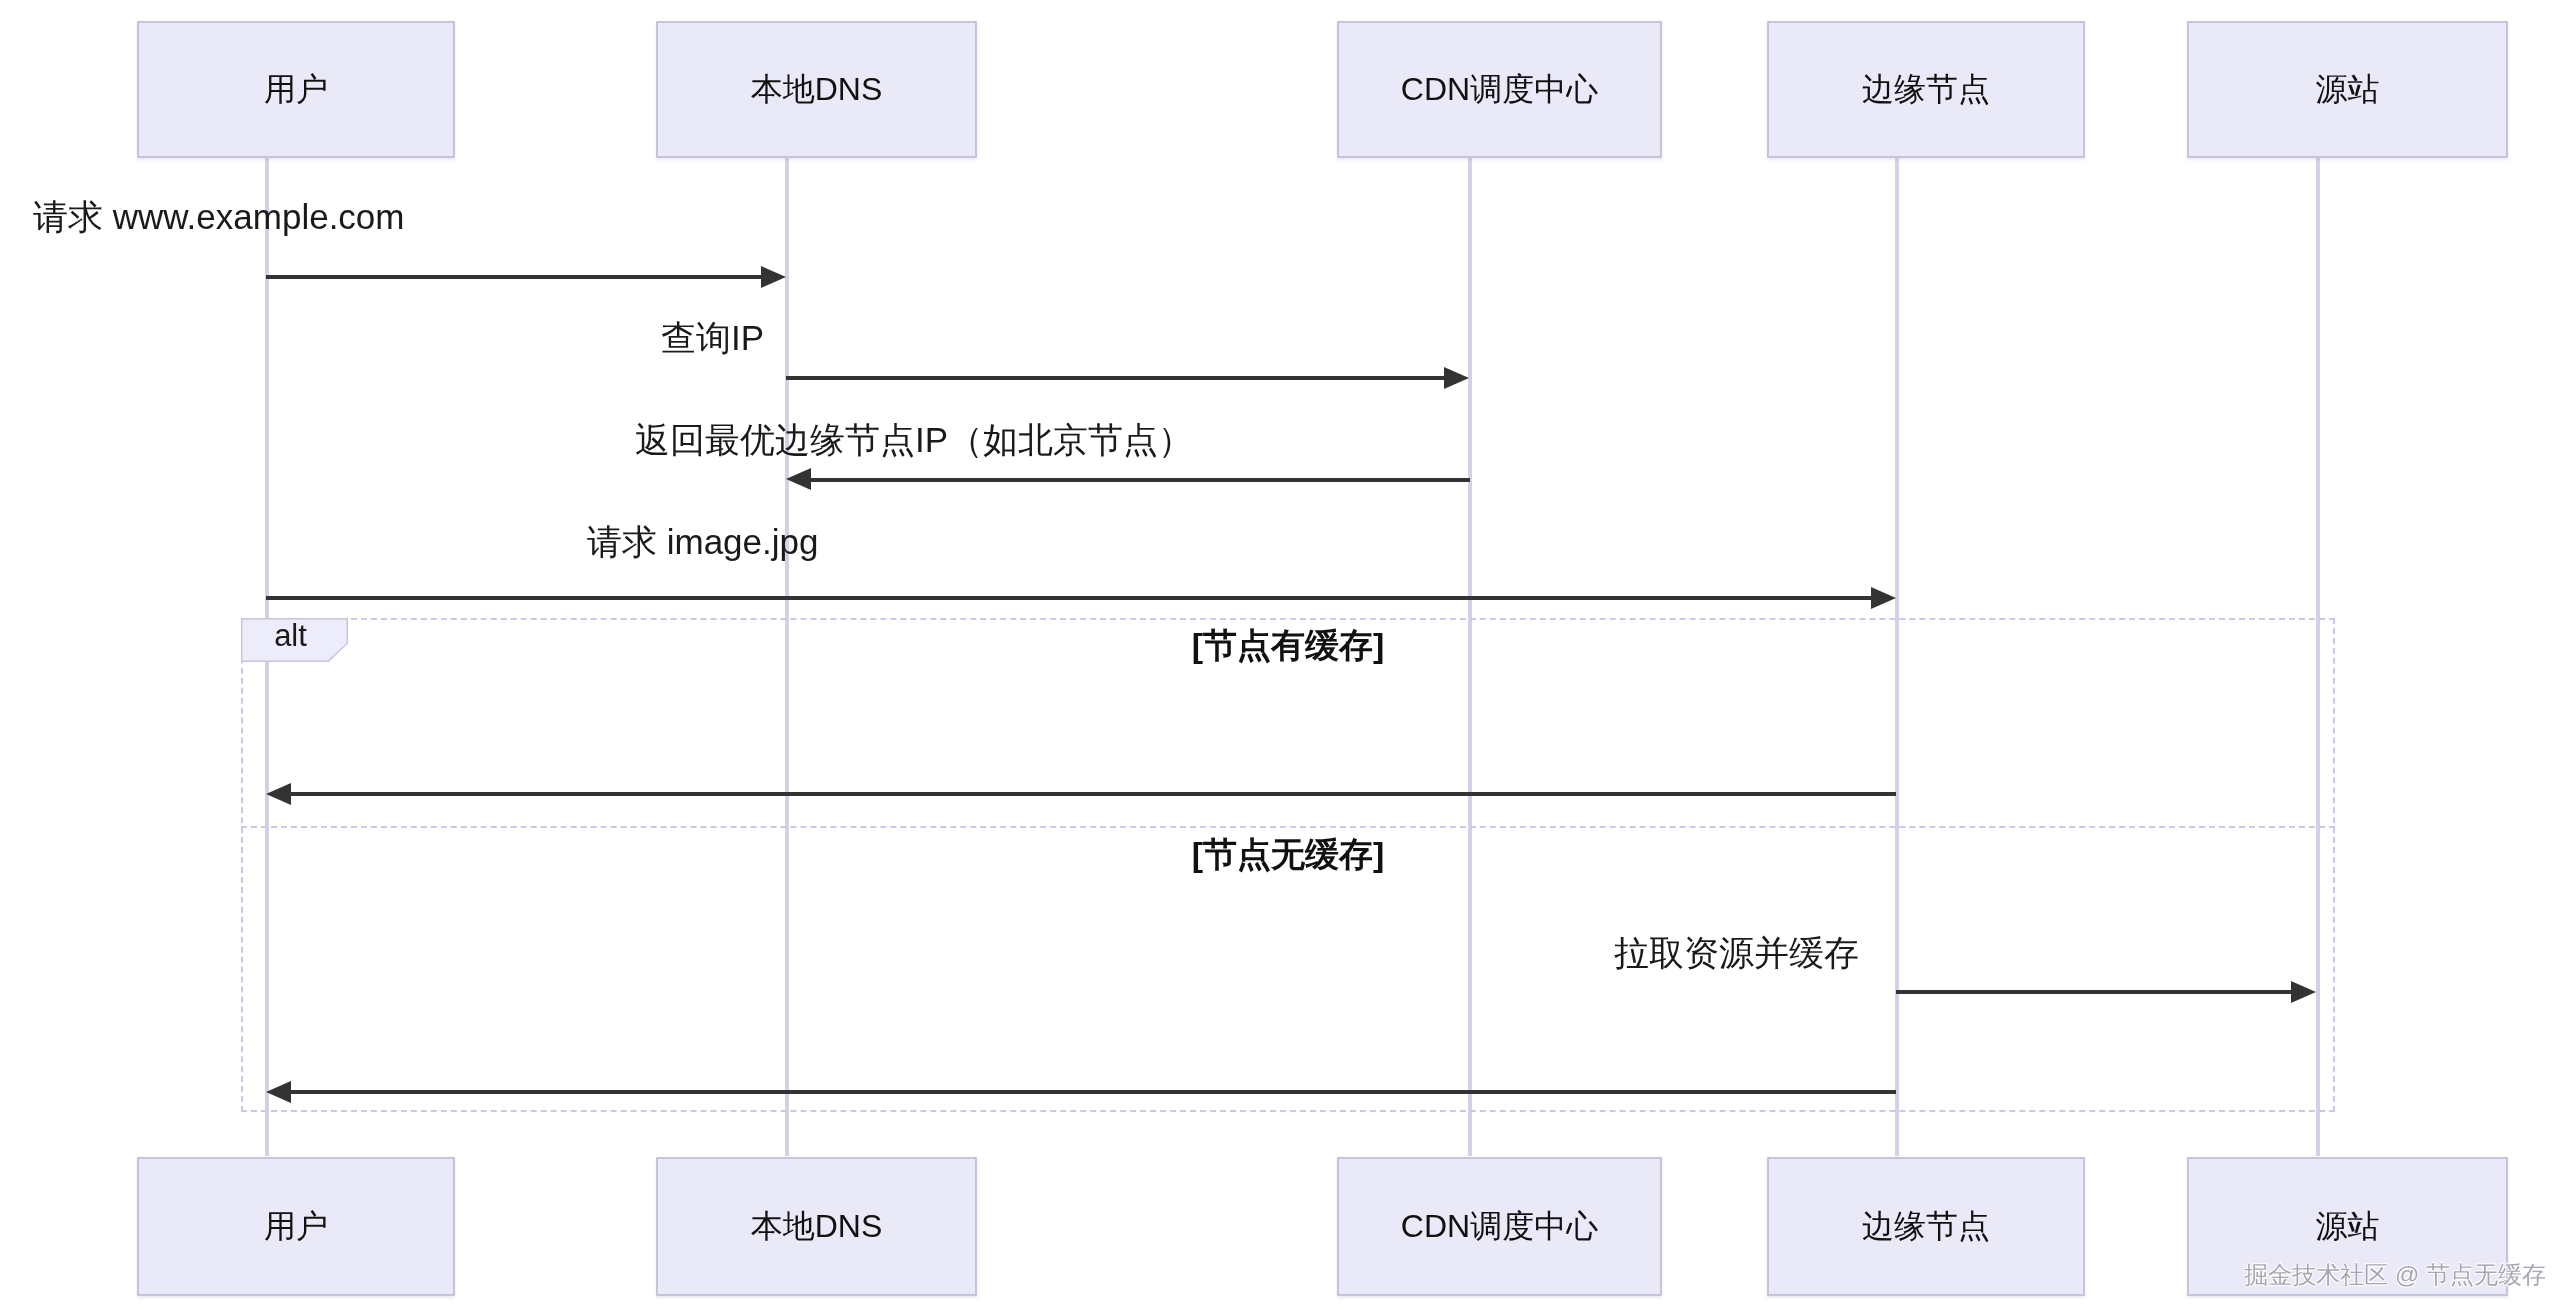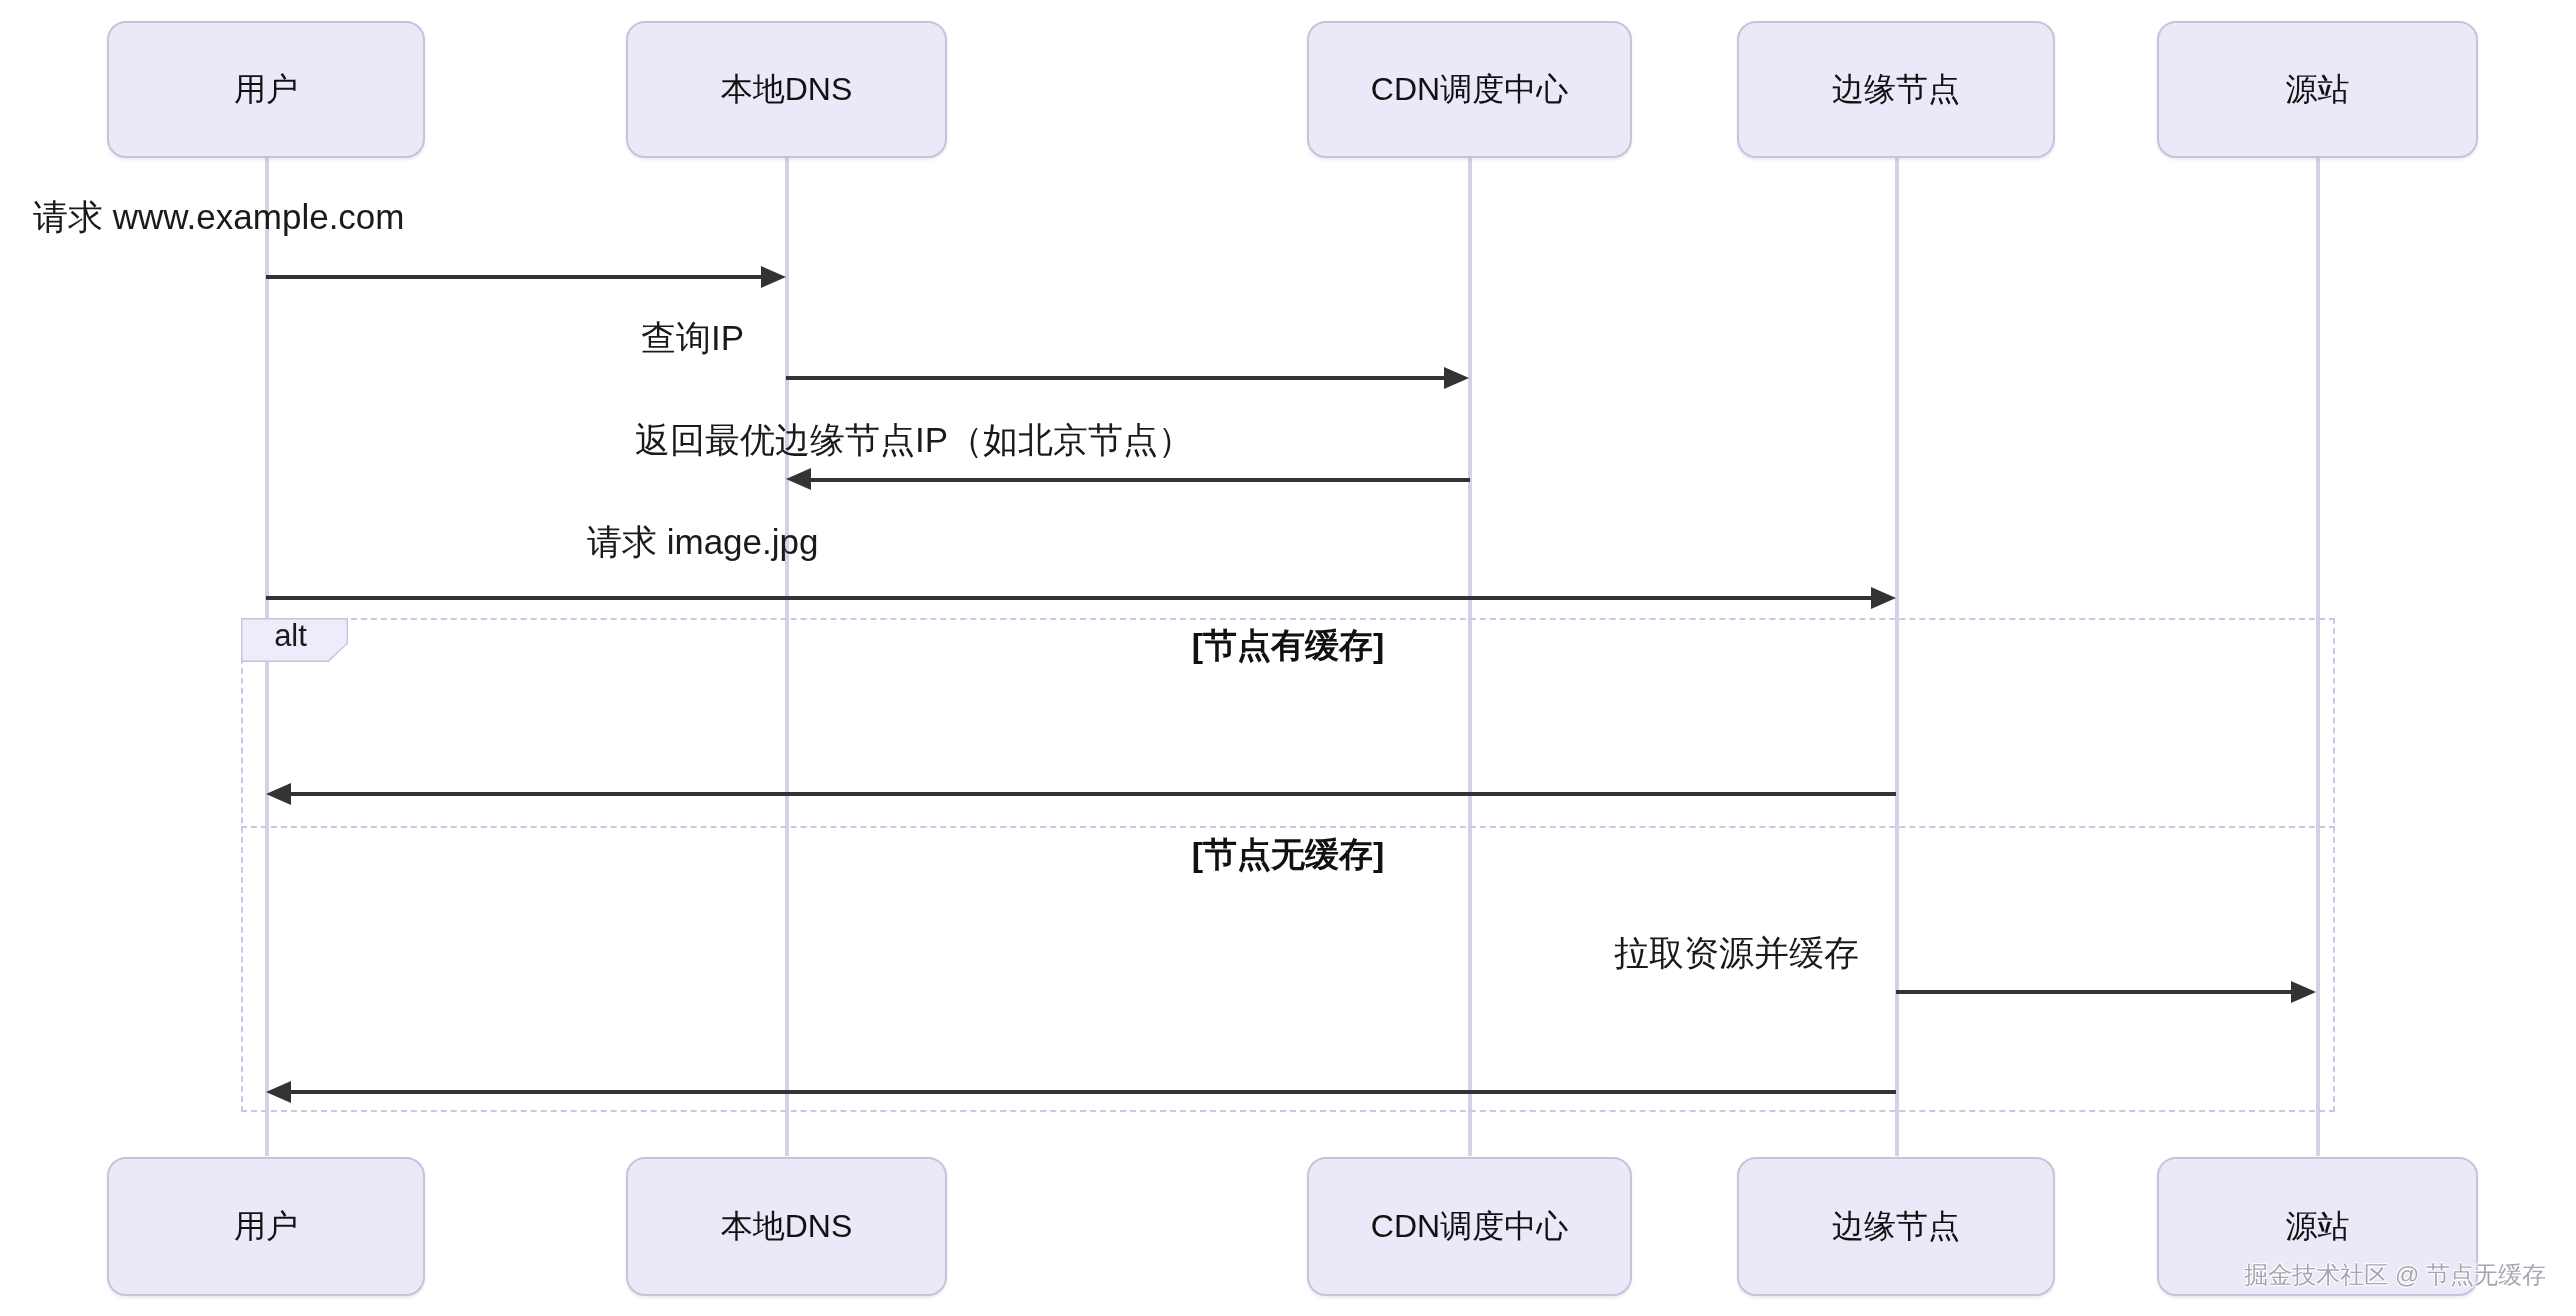--- a/index.html
+++ b/index.html
@@ -15,24 +15,25 @@
   }
   html,body{margin:0;padding:0;background:var(--bg);}
   #canvas{
     position:relative;width:2576px;height:1317px;background:var(--bg);
     font-family:"Liberation Sans","DejaVu Sans",sans-serif;color:var(--text);
     overflow:hidden;
   }
   .lifeline{position:absolute;width:3.5px;background:var(--lifeline);top:156px;height:1000px;}
   .actor{
     position:absolute;height:137px;background:var(--actor-fill);
-    border:2.1px solid var(--actor-border);border-radius:19px;
+    border:2.1px solid var(--actor-border);border-radius:1px;
     display:flex;align-items:center;justify-content:center;
     font-size:32px;color:#111;box-sizing:border-box;
     box-shadow:0 1.4px 2.8px rgba(140,140,170,0.18);
+    margin-left:30px;
   }
   .actor.bottom{height:139px;}
   .msg-label{
     position:absolute;width:986px;text-align:left;font-size:35px;line-height:39px;
     color:var(--text);white-space:nowrap;
   }
   .msg-line{position:absolute;height:3.5px;background:var(--arrow);}
   .arrowhead{position:absolute;width:0;height:0;border-top:11.3px solid transparent;border-bottom:11.3px solid transparent;}
   .arrowhead.right{border-left:25px solid var(--arrow);}
   .arrowhead.left{border-right:25px solid var(--arrow);}
@@ -85,21 +86,21 @@
       <div class="inner"></div>
     </div>
   <div class="alt-label-text">alt</div>
   <div class="alt-condition" style="left:795px;top:626px;">[节点有缓存]</div>
   <div class="alt-condition" style="left:795px;top:835px;">[节点无缓存]</div>
 
   <div class="msg-label" style="left:33px;top:197px;">请求 www.example.com</div>
   <div class="msg-line" style="left:266px;top:275px;width:497px;"></div>
   <div class="arrowhead right" style="left:761px;top:266px;"></div>
 
-  <div class="msg-label" style="left:641px;top:318px;">查询IP</div>
+  <div class="msg-label" style="left:661px;top:318px;">查询IP</div>
   <div class="msg-line" style="left:786px;top:376px;width:661px;"></div>
   <div class="arrowhead right" style="left:1444px;top:367px;"></div>
 
   <div class="msg-label" style="left:635px;top:420px;">返回最优边缘节点IP（如北京节点）</div>
   <div class="msg-line" style="left:809px;top:478px;width:661px;"></div>
   <div class="arrowhead left" style="left:786px;top:468px;"></div>
 
   <div class="msg-label" style="left:587px;top:522px;">请求 image.jpg</div>
   <div class="msg-line" style="left:266px;top:596px;width:1607px;"></div>
   <div class="arrowhead right" style="left:1871px;top:587px;"></div>

